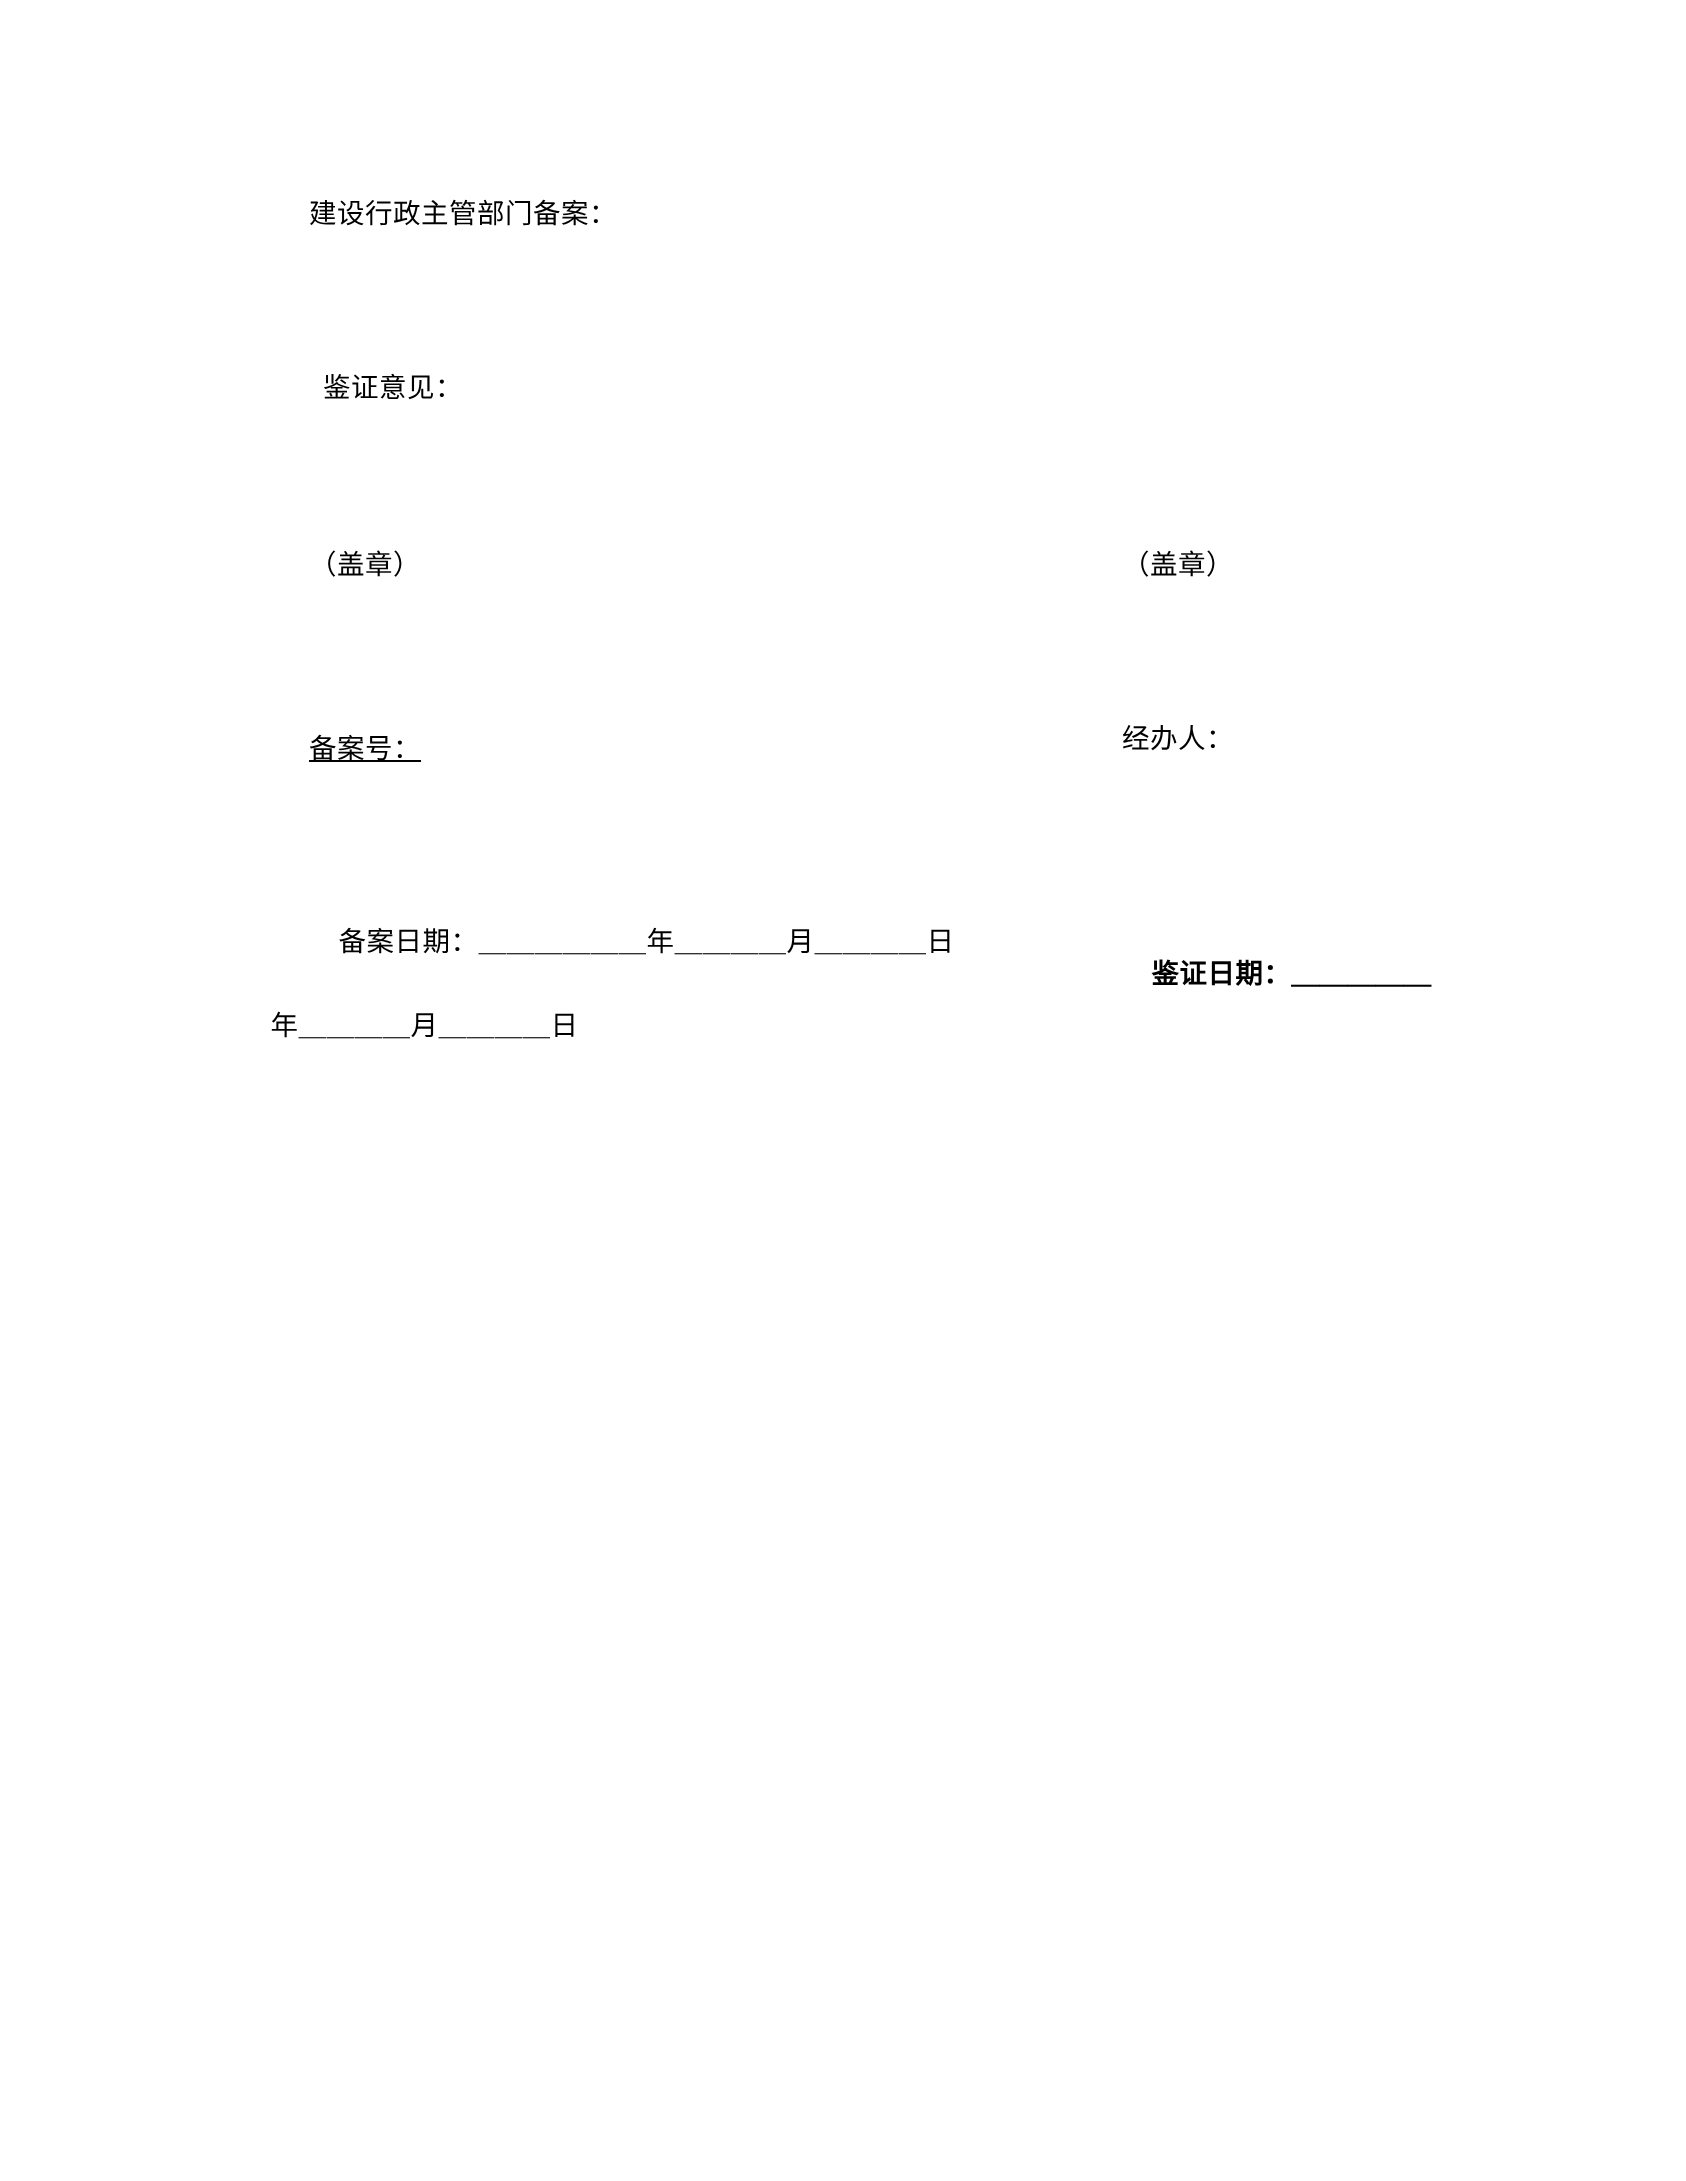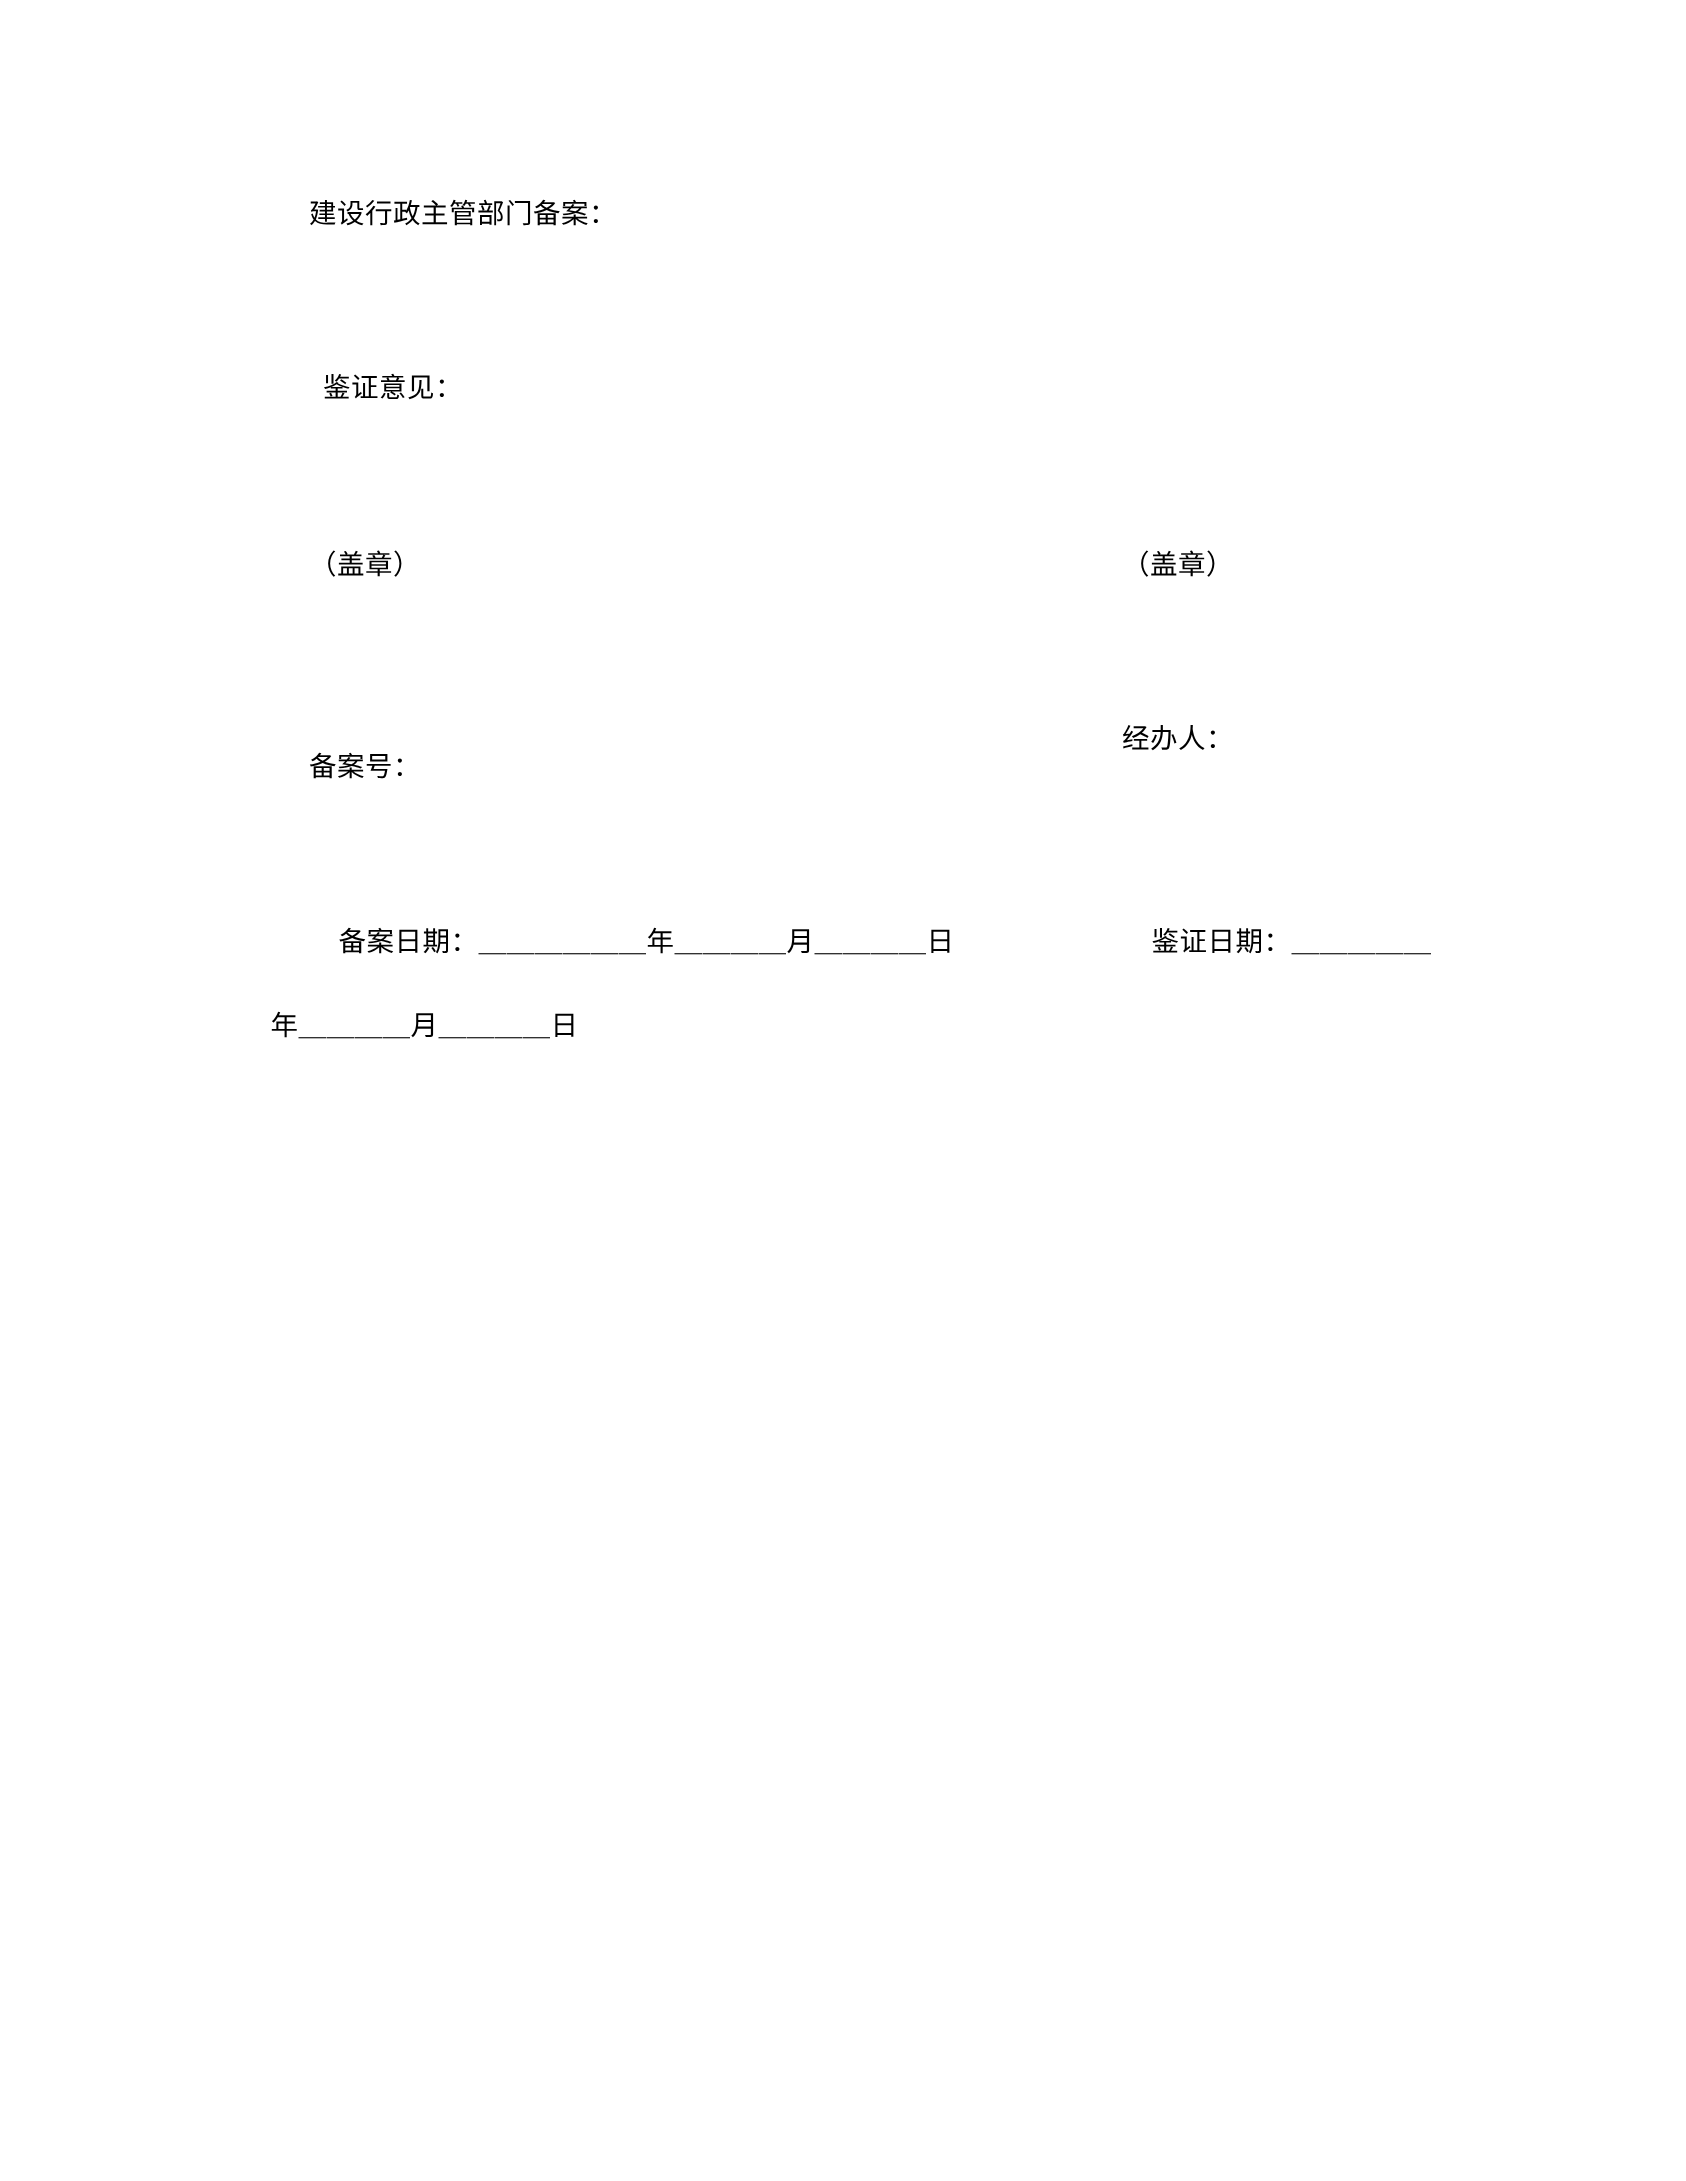--- a/index.html
+++ b/index.html
@@ -36,24 +36,24 @@
   .col-right {
     left: 1122px;
   }
   .indent-slight {
     left: 323px;
   }
   .row-filing-title { top: 193px; }
   .row-opinion      { top: 367px; }
   .row-seal-left    { top: 544px; }
   .row-seal-right   { top: 544px; }
-  .row-number-left  { top: 746px; }
+  .row-number-left  { top: 728px; text-decoration: underline; }
   .row-number-right { top: 718px; text-align: center; }
   .row-date-left    { top: 880px; }
-  .row-date-right   { top: 880px; }
+  .row-date-right   { top: 912px; font-weight: bold; }
   .row-date-wrap    { top: 964px; left: 241px; }
   .blank-lg { display: inline-block; min-width: 165px; }
   .blank-md { display: inline-block; min-width: 110px; }
   .blank-sm { display: inline-block; min-width: 101px; }
 </style>
 </head>
 <body>
 
 <div class="page">
 

